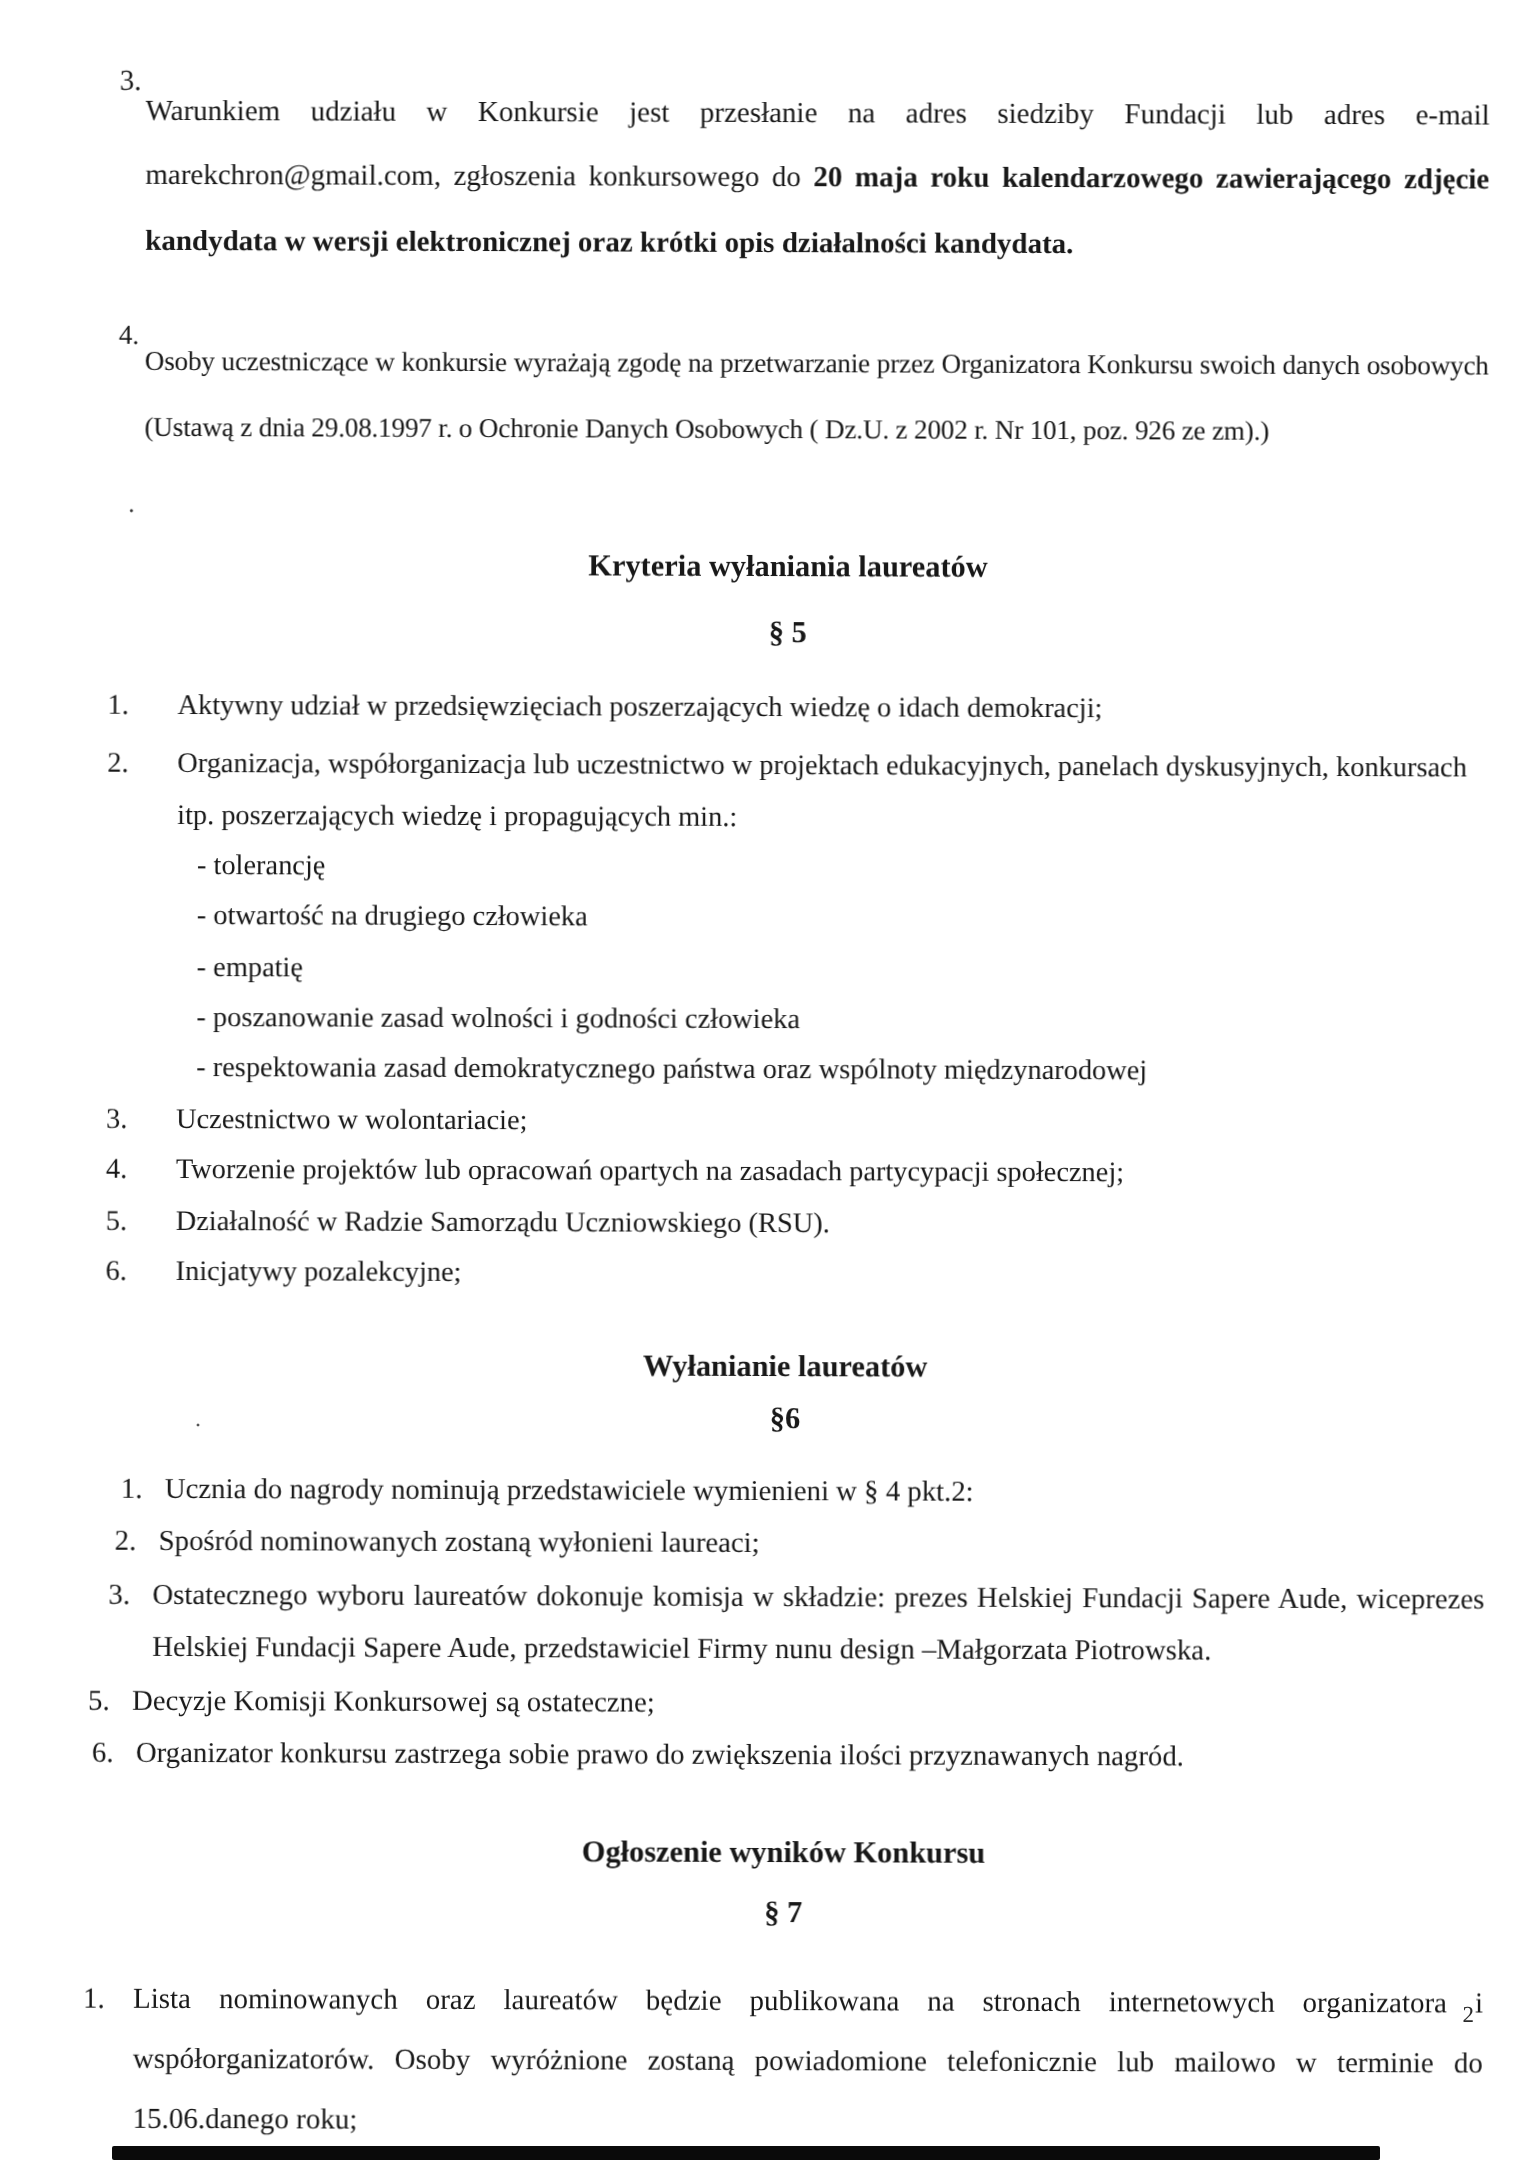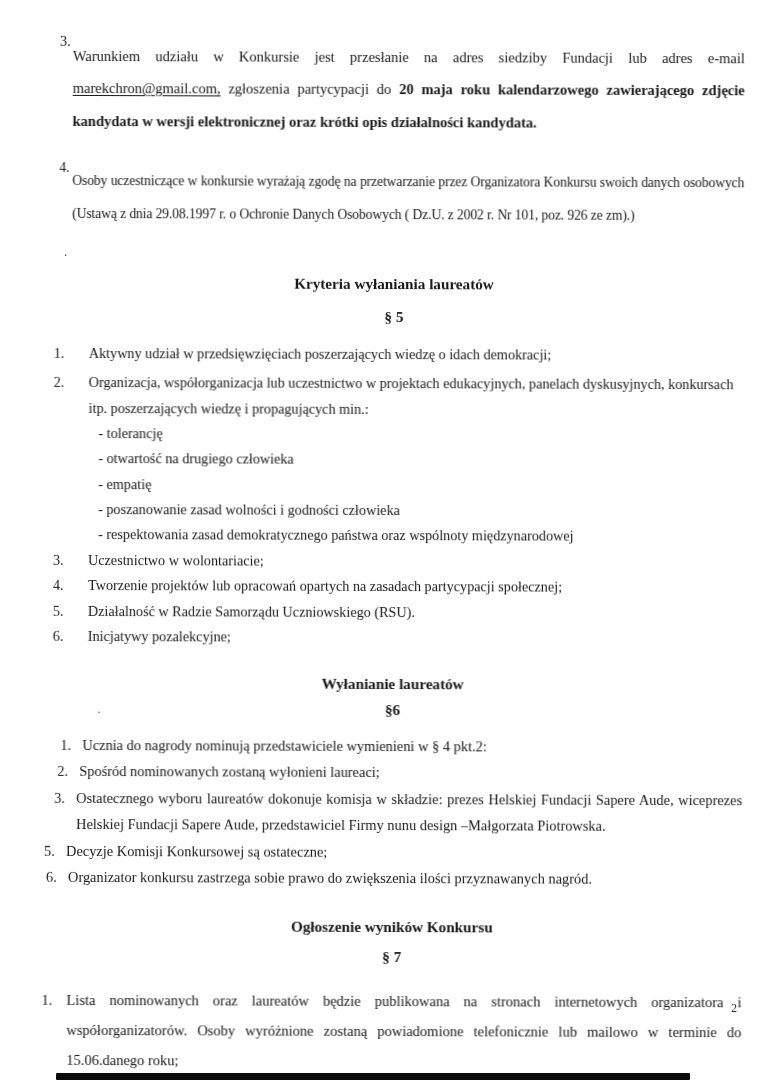--- a/index.html
+++ b/index.html
@@ -17,21 +17,21 @@
     padding: 26px 19px 0 45px;
     transform: rotate(0.2deg);
     transform-origin: 50% 0;
     filter: blur(0.25px) contrast(1.05);
   }
   
   .intro-item { display: flex; line-height: 32.5px; font-size: 14.5px; }
   .intro-item .num { flex: 0 0 28px; padding-left: 15px; }
   .intro-item .txt { flex: 1; text-align: justify; }
   .intro-item.dense { font-size: 13.6px; letter-spacing: -0.1px; }
-  .email { text-decoration: underline; text-underline-offset: 2px; }
+  .email { text-underline-offset: 2px; }
   .b { font-weight: 700; }
   .stray { margin-left: 20px; height: 16px; line-height: 16px; font-size: 13px; color: #3a3a3a; }
   
   .sec-title { text-align: center; font-weight: 700; font-size: 15.2px; margin: 0; }
   .sec-para  { text-align: center; font-weight: 700; font-size: 15.2px; margin: 0; }
   .head-wrap { position: relative; }
   .stray2 { position: absolute; left: 55px; top: 2px; font-size: 12px; color: #555; }
   
   .k-list { margin-top: 16px; width: 700px; }
   .k-item { display: flex; line-height: 25.5px; font-size: 14.2px; }
@@ -71,21 +71,21 @@
   }
 </style>
 </head>
 <body>
 
 <div class="page">
 
   <div class="intro-list">
     <div class="intro-item">
       <span class="num">3.</span>
-      <p class="txt"><span>Warunkiem udziału w Konkursie jest przesłanie na adres siedziby Fundacji lub adres e-mail </span><span class="email">marekchron@gmail.com,</span><span> zgłoszenia partycypacji do </span><span class="b">20 maja roku kalendarzowego zawierającego zdjęcie kandydata w wersji elektronicznej oraz krótki opis działalności kandydata.</span></p>
+      <p class="txt"><span>Warunkiem udziału w Konkursie jest przesłanie na adres siedziby Fundacji lub adres e-mail </span><span class="email">marekchron@gmail.com,</span><span> zgłoszenia konkursowego do </span><span class="b">20 maja roku kalendarzowego zawierającego zdjęcie kandydata w wersji elektronicznej oraz krótki opis działalności kandydata.</span></p>
     </div>
     <div class="intro-item dense">
       <span class="num">4.</span>
       <p class="txt">Osoby uczestniczące w konkursie wyrażają zgodę na przetwarzanie przez Organizatora Konkursu swoich danych osobowych (Ustawą z dnia 29.08.1997 r. o Ochronie Danych Osobowych ( Dz.U. z 2002 r. Nr 101, poz. 926 ze zm).)</p>
     </div>
   </div>
 
   <div class="stray">.</div>
 
   <div class="sec-title mt-head1">Kryteria wyłaniania laureatów</div>

